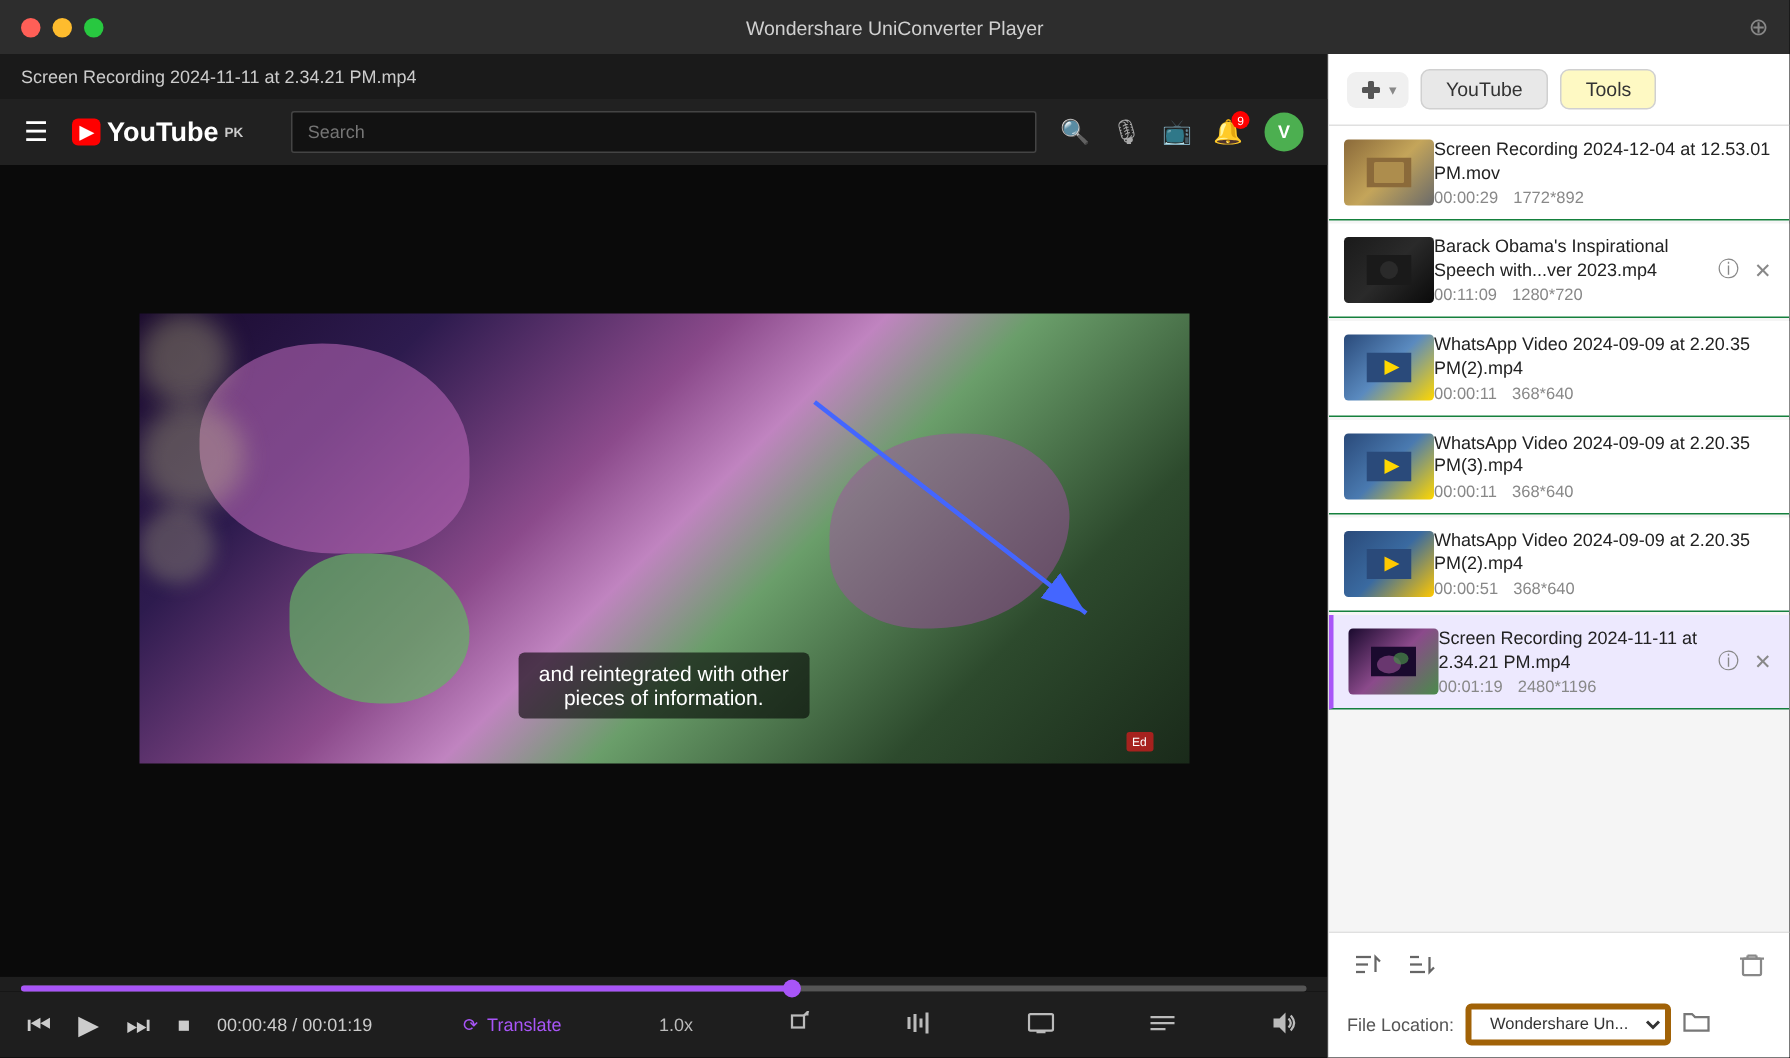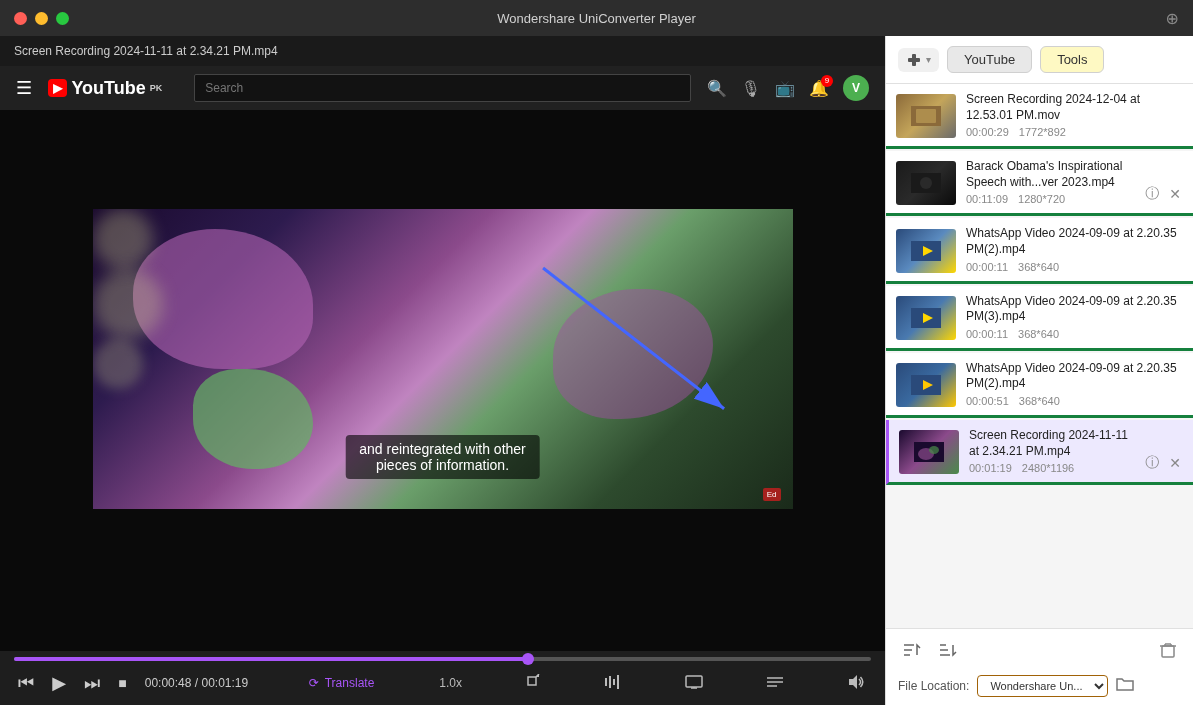--- a/index.html
+++ b/index.html
@@ -194,21 +194,21 @@
       font-size: 14px;
       padding: 6px 14px;
       border-radius: 4px;
       text-align: center;
       white-space: nowrap;
     }
 
     .video-corner-badge {
       position: absolute;
       bottom: 8px;
-      right: 12px;
+      right: 24px;
       background: rgba(200,30,30,0.8);
       color: #fff;
       font-size: 8px;
       padding: 2px 4px;
       border-radius: 2px;
     }
 
     
     .arrow-svg {
       position: absolute;
@@ -341,25 +341,24 @@
     }
 
     
     .playlist-list {
       flex: 1;
       overflow-y: auto;
       background: #f5f5f5;
     }
     .playlist-item {
       display: flex;
-      align-items: flex-end;
+      align-items: center;
       padding: 8px 10px;
-      gap: 10px;
-      cursor: pointer;
-      border-bottom: 3px solid #15803d;
+      cursor: pointer;
+      border-bottom: 1px solid #15803d;
       background: #fff;
       margin-bottom: 2px;
     }
     .playlist-item.active { background: #ede9fe; border-left: 3px solid #a855f7; }
     .playlist-thumb {
       width: 60px;
       height: 44px;
       background: #222;
       border-radius: 3px;
       flex-shrink: 0;
@@ -445,21 +444,21 @@
     .footer-location {
       display: flex;
       align-items: center;
       gap: 8px;
       font-size: 12px;
       color: #555;
     }
     .footer-location-label { color: #555; }
     .footer-location-select {
       background: #fff;
-      border: 1px solid #a16207;
+      border: 4px solid #a16207;
       border-radius: 4px;
       padding: 3px 8px;
       font-size: 11px;
       color: #333;
       cursor: pointer;
     }
     .footer-folder-btn {
       background: none;
       border: none;
       cursor: pointer;

